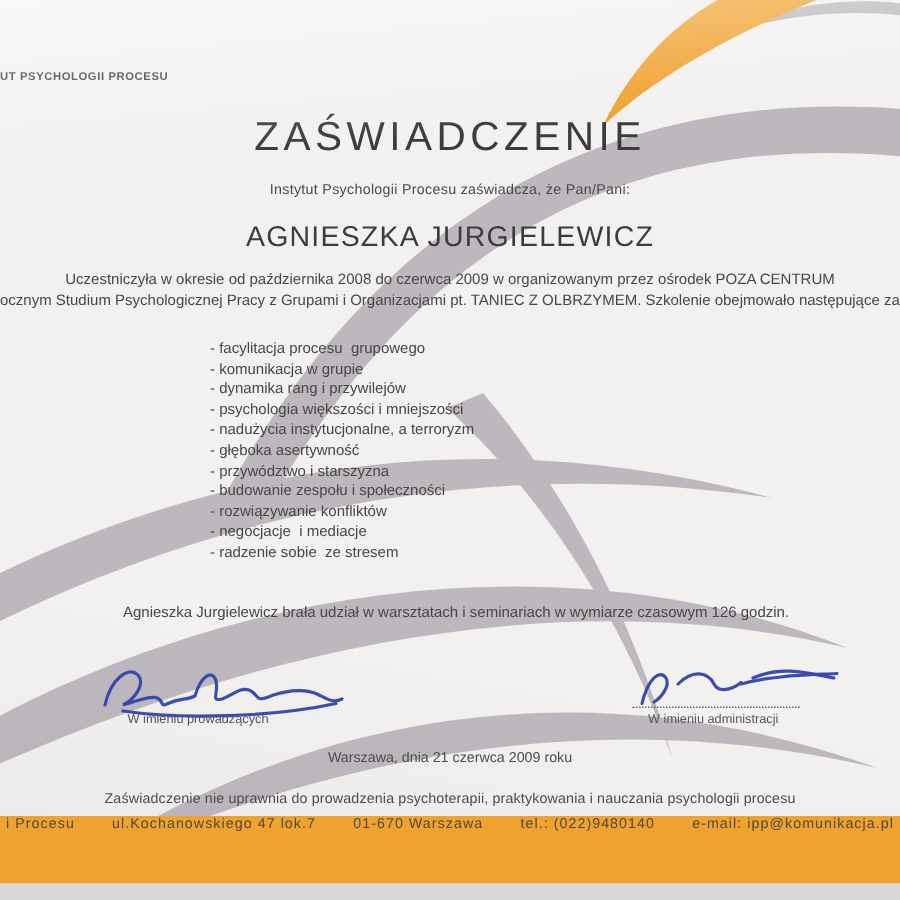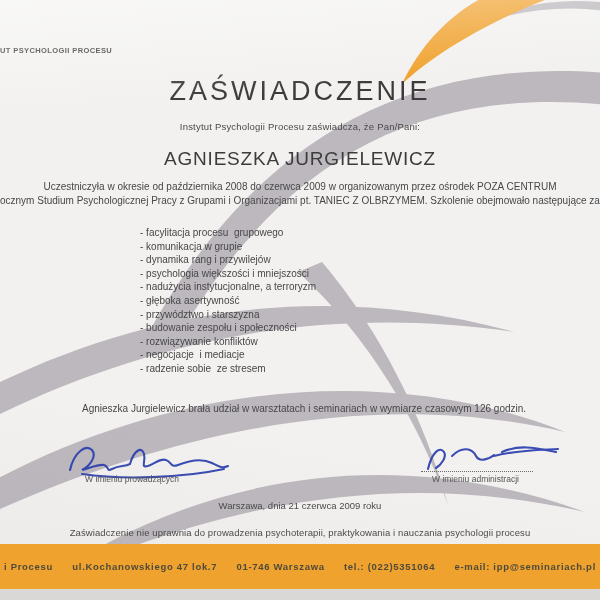--- a/index.html
+++ b/index.html
@@ -27,23 +27,23 @@
   .topics{left:140px;top:226px;margin:0;padding:0;list-style:none;font-size:10px;color:#474747;}
   .topics li{line-height:13.6px;white-space:pre;}
   .hours{left:82px;top:403px;font-size:10px;color:#474747;white-space:nowrap;}
   .sig{position:absolute;z-index:1;}
   .sig-label{position:absolute;z-index:1;font-size:8.5px;color:#555;white-space:nowrap;}
   .dotline{position:absolute;z-index:1;width:112px;border-bottom:1px dotted #6a6a6a;left:421px;top:462px;height:9px;}
   .dateline{top:500px;font-size:9.5px;color:#4a4a4a;}
   .disclaimer{top:527px;font-size:9.5px;color:#4a4a4a;letter-spacing:.1px;}
   .orange-bar{
     position:absolute;z-index:3;left:0;top:544px;width:600px;height:45px;
-    background:#efa22d;display:flex;align-items:center;justify-content:space-between;
+    background:#efa22d;display:flex;justify-content:space-between;
     padding:0 4px;box-sizing:border-box;
-    font-size:9.5px;font-weight:bold;letter-spacing:.7px;color:#4e4a3b;white-space:nowrap;
+    font-size:9.5px;font-weight:normal;letter-spacing:.7px;color:#4e4a3b;white-space:nowrap;
   }
   .bottom-strip{position:absolute;z-index:3;left:0;top:589px;width:600px;height:11px;background:#d9d8d6;}
 </style>
 </head>
 <body>
 
 <div class="page">
 
   <svg class="wm" width="600" height="600" viewBox="0 0 600 600">
     <g fill="#bcb8be">
@@ -103,20 +103,20 @@
   </svg>
   <div class="sig-label" style="left:432px;top:474px;">W imieniu administracji</div>
 
   <div class="txt center dateline">Warszawa, dnia 21 czerwca 2009 roku</div>
 
   <div class="txt center disclaimer">Zaświadczenie nie uprawnia do prowadzenia psychoterapii, praktykowania i nauczania psychologii procesu</div>
 
   <div class="orange-bar">
     <span>i Procesu</span>
     <span>ul.Kochanowskiego 47 lok.7</span>
-    <span>01-746 Warszawa</span>
-    <span>tel.: (022)5351064</span>
-    <span>e-mail: ipp@seminariach.pl</span>
+    <span>01-670 Warszawa</span>
+    <span>tel.: (022)9480140</span>
+    <span>e-mail: ipp@komunikacja.pl</span>
   </div>
 
   <div class="bottom-strip"></div>
 
 </div>
 
 </body></html>

